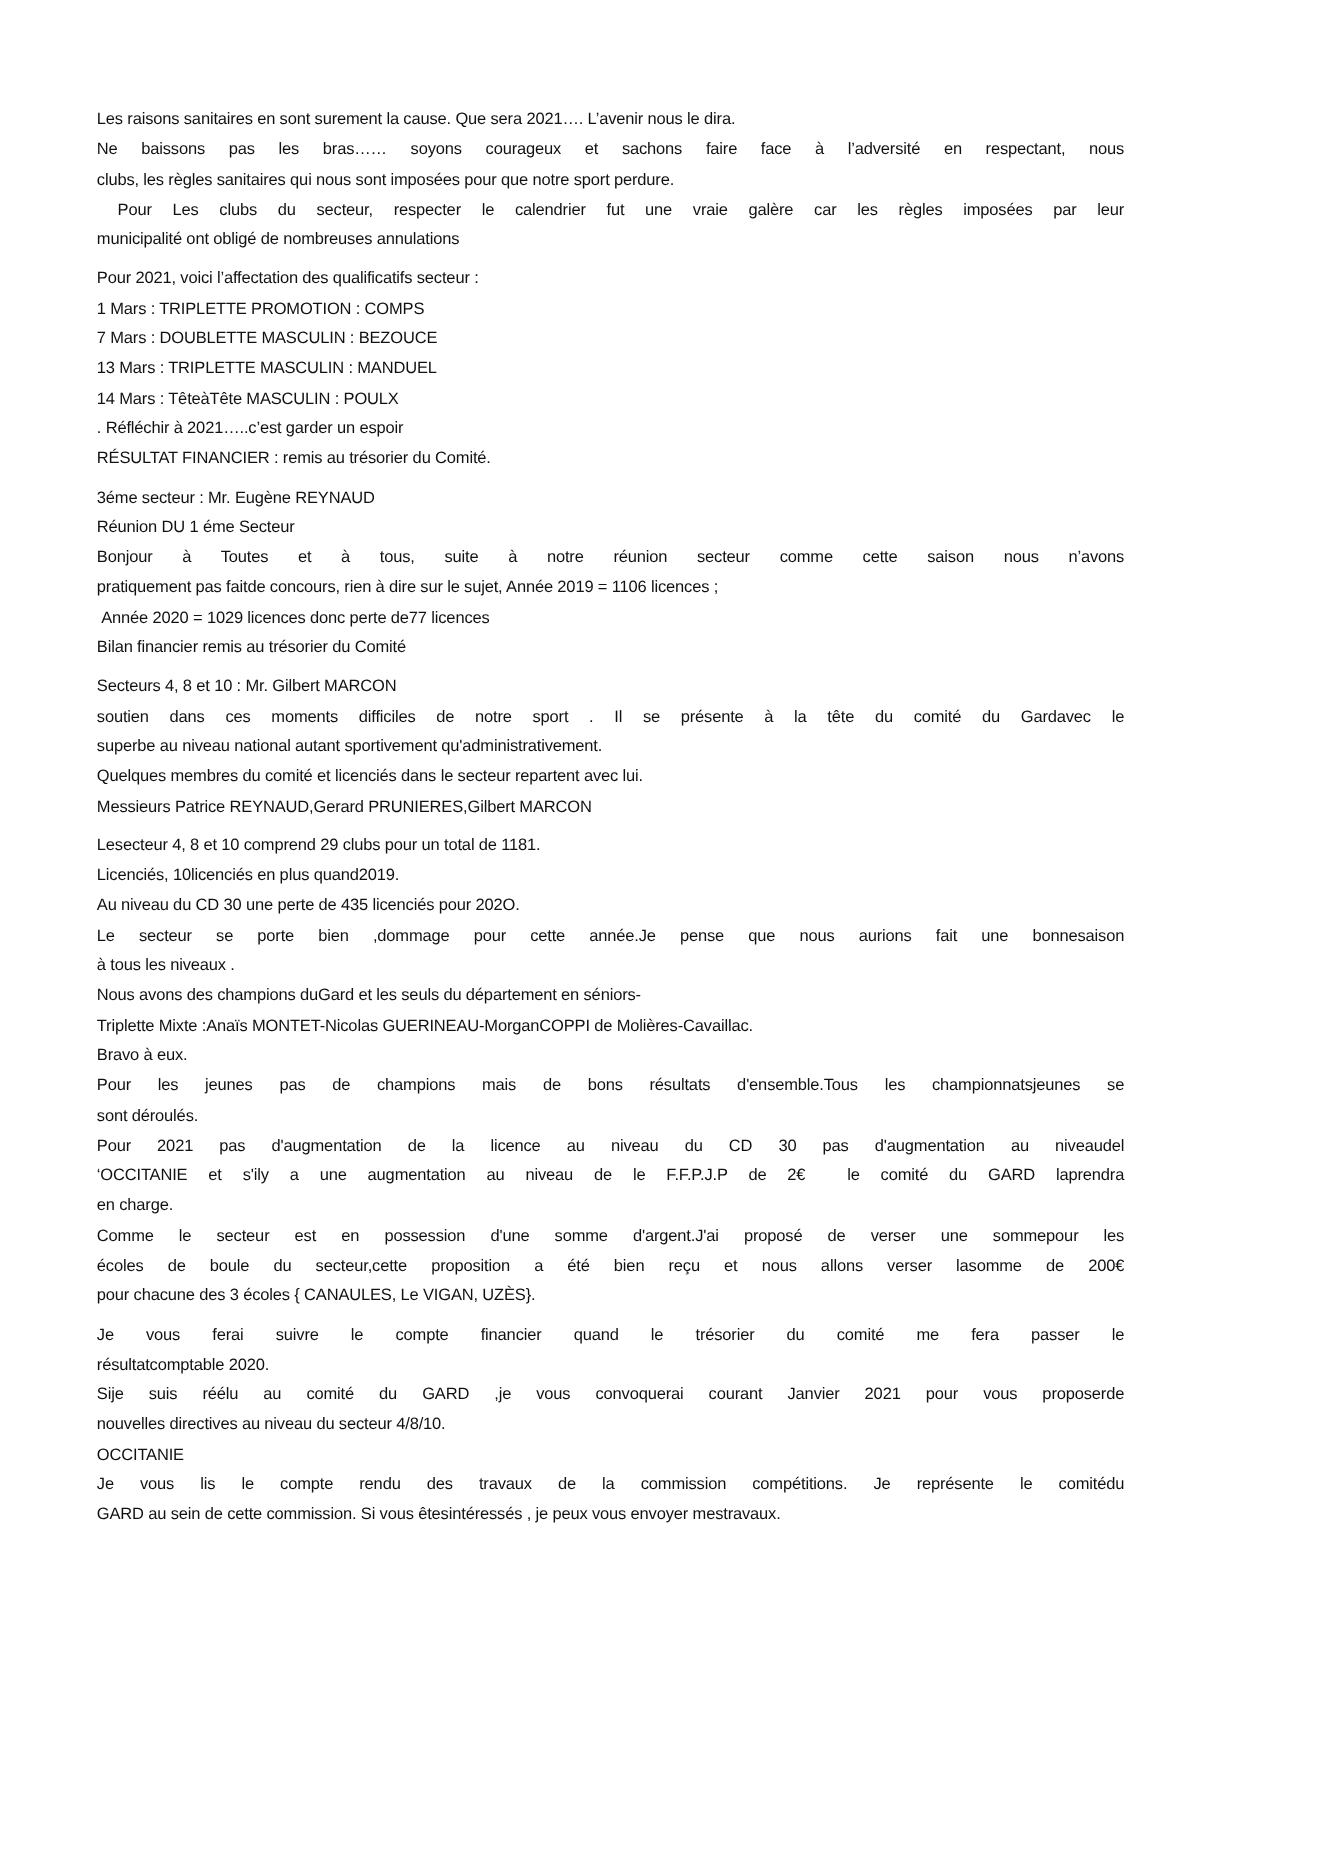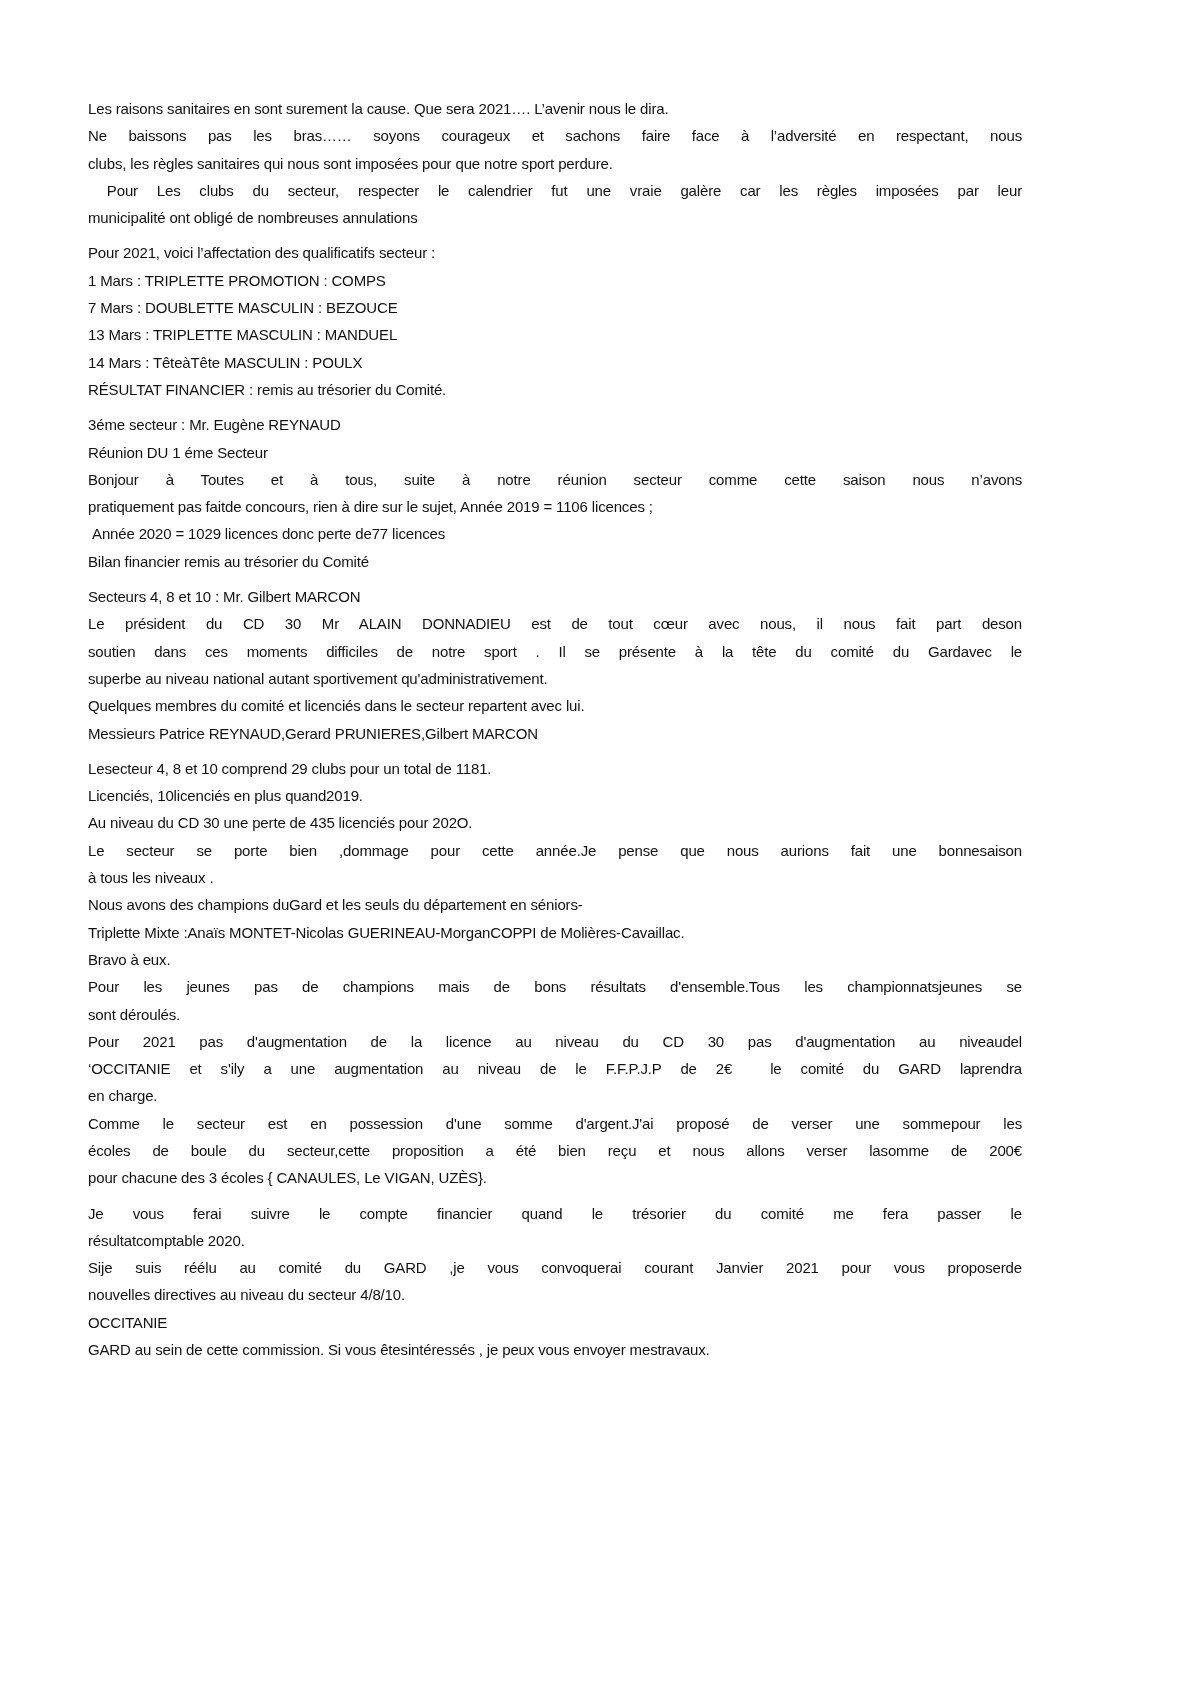--- a/index.html
+++ b/index.html
@@ -35,35 +35,35 @@
     <span class="line just-full"> Pour Les clubs du secteur, respecter le calendrier fut une vraie galère car les règles imposées par leur</span>
     <span class="line">municipalité ont obligé de nombreuses annulations</span>
   </div>
 
   <div class="para">
     <span class="line">Pour 2021, voici l’affectation des qualificatifs secteur :</span>
     <span class="line">1 Mars : TRIPLETTE PROMOTION : COMPS</span>
     <span class="line">7 Mars : DOUBLETTE MASCULIN : BEZOUCE</span>
     <span class="line">13 Mars : TRIPLETTE MASCULIN : MANDUEL</span>
     <span class="line">14 Mars : TêteàTête MASCULIN : POULX</span>
+    <span class="line">. Réfléchir à 2021…..c’est garder un espoir</span>
     <span class="line">RÉSULTAT FINANCIER : remis au trésorier du Comité.</span>
   </div>
 
   <div class="para">
     <span class="line">3éme secteur : Mr. Eugène REYNAUD</span>
     <span class="line">Réunion DU 1 éme Secteur</span>
     <span class="line just-full">Bonjour à Toutes et à tous, suite à notre réunion secteur comme cette saison nous n’avons</span>
     <span class="line">pratiquement pas faitde concours, rien à dire sur le sujet, Année 2019 = 1106 licences ;</span>
     <span class="line"> Année 2020 = 1029 licences donc perte de77 licences</span>
     <span class="line">Bilan financier remis au trésorier du Comité</span>
   </div>
 
   <div class="para">
     <span class="line">Secteurs 4, 8 et 10 : Mr. Gilbert MARCON</span>
-    <span class="line just-full">Le président du CD 30 Mr ALAIN DONNADIEU est de tout cœur avec nous, il nous fait part deson</span>
     <span class="line just-full">soutien dans ces moments difficiles de notre sport . Il se présente à la tête du comité du Gardavec le</span>
     <span class="line">superbe au niveau national autant sportivement qu'administrativement.</span>
     <span class="line">Quelques membres du comité et licenciés dans le secteur repartent avec lui.</span>
     <span class="line">Messieurs Patrice REYNAUD,Gerard PRUNIERES,Gilbert MARCON</span>
   </div>
 
   <div class="para">
     <span class="line">Lesecteur 4, 8 et 10 comprend 29 clubs pour un total de 1181.</span>
     <span class="line">Licenciés, 10licenciés en plus quand2019.</span>
     <span class="line">Au niveau du CD 30 une perte de 435 licenciés pour 202O.</span>
@@ -81,15 +81,16 @@
     <span class="line just-full">écoles de boule du secteur,cette proposition a été bien reçu et nous allons verser lasomme de 200€</span>
     <span class="line">pour chacune des 3 écoles { CANAULES, Le VIGAN, UZÈS}.</span>
   </div>
 
   <div class="para">
     <span class="line just-full">Je vous ferai suivre le compte financier quand le trésorier du comité me fera passer le</span>
     <span class="line">résultatcomptable 2020.</span>
     <span class="line just-full">Sije suis réélu au comité du GARD ,je vous convoquerai courant Janvier 2021 pour vous proposerde</span>
     <span class="line">nouvelles directives au niveau du secteur 4/8/10.</span>
     <span class="line">OCCITANIE</span>
+    <span class="line just-full">Je vous lis le compte rendu des travaux de la commission compétitions. Je représente le comitédu</span>
     <span class="line">GARD au sein de cette commission. Si vous êtesintéressés , je peux vous envoyer mestravaux.</span>
   </div>
 </div>
 
 </body></html>

